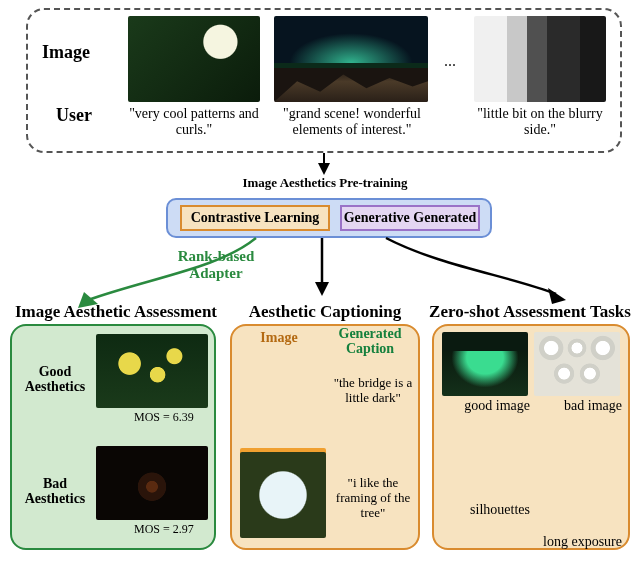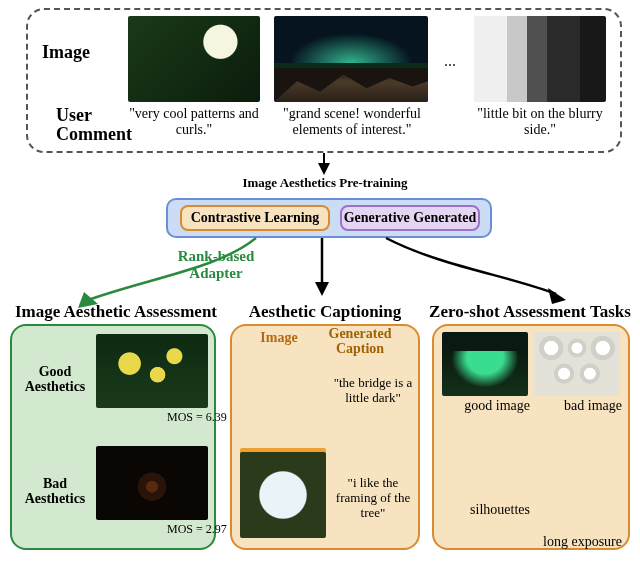--- a/index.html
+++ b/index.html
@@ -42,21 +42,21 @@
   }
   .pretrain-box {
     position: absolute;
     border: 2px solid #6b8fd6;
     background: #cddcf5;
     border-radius: 10px;
   }
   .chip {
     position: absolute;
     border: 2px solid;
-    border-radius: 8px;
+    border-radius: 0;
     font-size: 14px;
     font-weight: bold;
     display: flex;
     align-items: center;
     justify-content: center;
   }
   .chip.orange { border-color: #d98b2f; background: #f7e3c0; }
   .chip.purple { border-color: #9a72c7; background: #e4d6f2; }
   .rank-text {
     position: absolute;
@@ -77,21 +77,20 @@
   .small-label {
     position: absolute;
     font-size: 14px;
     font-weight: bold;
     text-align: center;
     line-height: 1.1;
   }
   .mos {
     position: absolute;
     font-size: 12px;
-    margin-left: 33px;
   }
   .gen-caption {
     position: absolute;
     font-size: 13px;
     text-align: center;
     line-height: 1.15;
   }
   .zs-label {
     position: absolute;
     font-size: 14px;
@@ -120,21 +119,20 @@
 
 </style>
 </head>
 <body>
 
 <div class="dashed-box" style="left:26px; top:8px; width:596px; height:145px;"></div>
 
 <div class="row-label" style="left:42px; top:42px;">Image</div>
 <div class="row-label" style="left:48px; top:106px; line-height:1.05;margin-left:8px;">
   <span>User</span><br>
-  <span>Comment</span>
 </div>
 
 <div class="img-thumb fern" style="left:128px; top:16px; width:132px; height:86px;"></div>
 <div class="caption" style="left:128px; top:106px; width:132px;">"very cool patterns and curls."</div>
 
 <div class="img-thumb aurora" style="left:274px; top:16px; width:154px; height:86px;"></div>
 <div class="caption" style="left:268px; top:106px; width:168px;">"grand scene! wonderful elements of interest."</div>
 
 <div class="ellipsis" style="left:444px; top:52px;">...</div>
 
@@ -184,21 +182,21 @@
 
 <div class="small-label" style="left:18px; top:476px; width:74px; white-space:pre-line;">Bad
 Aesthetics</div>
 <div class="img-thumb dark-sunset" style="left:96px; top:446px; width:112px; height:74px;"></div>
 <div class="mos" style="left:134px; top:522px;">MOS = 2.97</div>
 
 <div class="heading" style="left:232px; top:302px; width:186px; font-size:17px;">Aesthetic Captioning</div>
 <div class="panel orange" style="left:230px; top:324px; width:190px; height:226px;"></div>
 
 <div class="small-label" style="left:244px; top:330px; width:70px; color:#b46a12;">Image</div>
-<div class="small-label" style="left:316px; top:326px; width:88px; color:#a16207; white-space:pre-line;">Generated
+<div class="small-label" style="left:326px; top:326px; width:88px; color:#15803d; white-space:pre-line;">Generated
 Caption</div>
 
 <div class="img-thumb bridge-sunset" style="left:240px; top:362px; width:86px; height:64px;"></div>
 <div class="gen-caption" style="left:330px; top:376px; width:86px;">"the bridge is a little dark"</div>
 
 <div class="img-thumb tree-frame" style="left:240px; top:452px; width:86px; height:86px;"></div>
 <div class="gen-caption" style="left:330px; top:476px; width:86px;">"i like the framing of the tree"</div>
 
 <div class="heading" style="left:424px; top:302px; width:212px; font-size:17px;">Zero-shot Assessment Tasks</div>
 <div class="panel orange" style="left:432px; top:324px; width:198px; height:226px;"></div>

